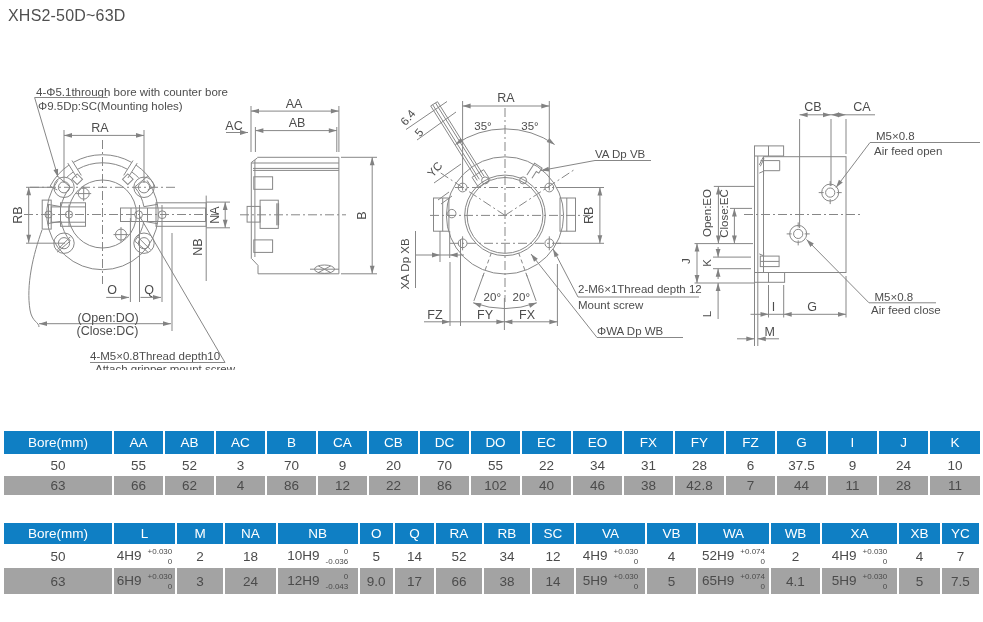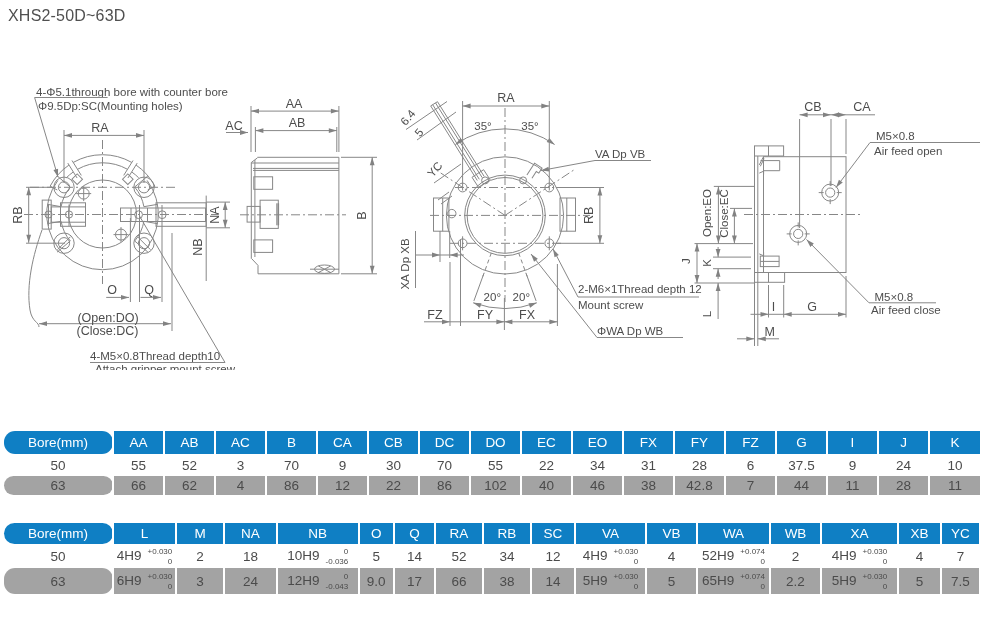--- a/index.html
+++ b/index.html
@@ -9,21 +9,21 @@
   svg{position:absolute;left:0;top:0;}
   svg text{font-family:"Liberation Sans",sans-serif;fill:#4d4d4d;}
   table{border-collapse:collapse;table-layout:fixed;position:absolute;left:4px;
         font-family:"Liberation Sans",sans-serif;}
   #t1{top:431px;width:975px;}
   #t2{top:523px;width:975px;}
   th{background:#0f7fc4;color:#fff;font-weight:normal;font-size:13.5px;padding:0;}
   td{font-size:13.5px;color:#4b4b4b;text-align:center;padding:0;}
   th{border-left:2px solid #fff;}
   td{border-left:2px solid #fff;}
-  th:first-child,td:first-child{border-left:none;border-radius:11px;}
+  th:first-child,td:first-child{border-left:none;}
   #t1 th{height:23px;}
   #t1 td{height:22px;}
   #t1 tr.g td{height:19px;}
   #t2 th{height:21px;}
   #t2 td{height:24px;}
   #t2 tr.g td{height:26px;}
   tr.g td{background:#a3a3a3;}
   .tol{display:inline-block;vertical-align:middle;font-size:8px;line-height:10px;
        text-align:right;margin-left:6px;position:relative;top:1px;}
 </style>
@@ -534,21 +534,21 @@
           <th>J</th>
           <th>K</th>
         </tr>
     <tr>
           <td>50</td>
           <td>55</td>
           <td>52</td>
           <td>3</td>
           <td>70</td>
           <td>9</td>
-          <td>30</td>
+          <td>20</td>
           <td>70</td>
           <td>55</td>
           <td>22</td>
           <td>34</td>
           <td>31</td>
           <td>28</td>
           <td>6</td>
           <td>37.5</td>
           <td>9</td>
           <td>24</td>
@@ -643,20 +643,20 @@
           <td>24</td>
       <td>12H9<span class="tol"><span style="display:block">0</span><span style="display:block">-0.043</span></span></td>
       <td>9.0</td>
           <td>17</td>
           <td>66</td>
           <td>38</td>
           <td>14</td>
       <td>5H9<span class="tol"><span style="display:block">+0.030</span><span style="display:block">0</span></span></td>
       <td>5</td>
       <td>65H9<span class="tol"><span style="display:block">+0.074</span><span style="display:block">0</span></span></td>
-      <td>2.2</td>
+      <td>4.1</td>
       <td>5H9<span class="tol"><span style="display:block">+0.030</span><span style="display:block">0</span></span></td>
       <td>5</td>
           <td>7.5</td>
     </tr>
   </tbody>
     </table>
 </div>
 
 </body></html>

